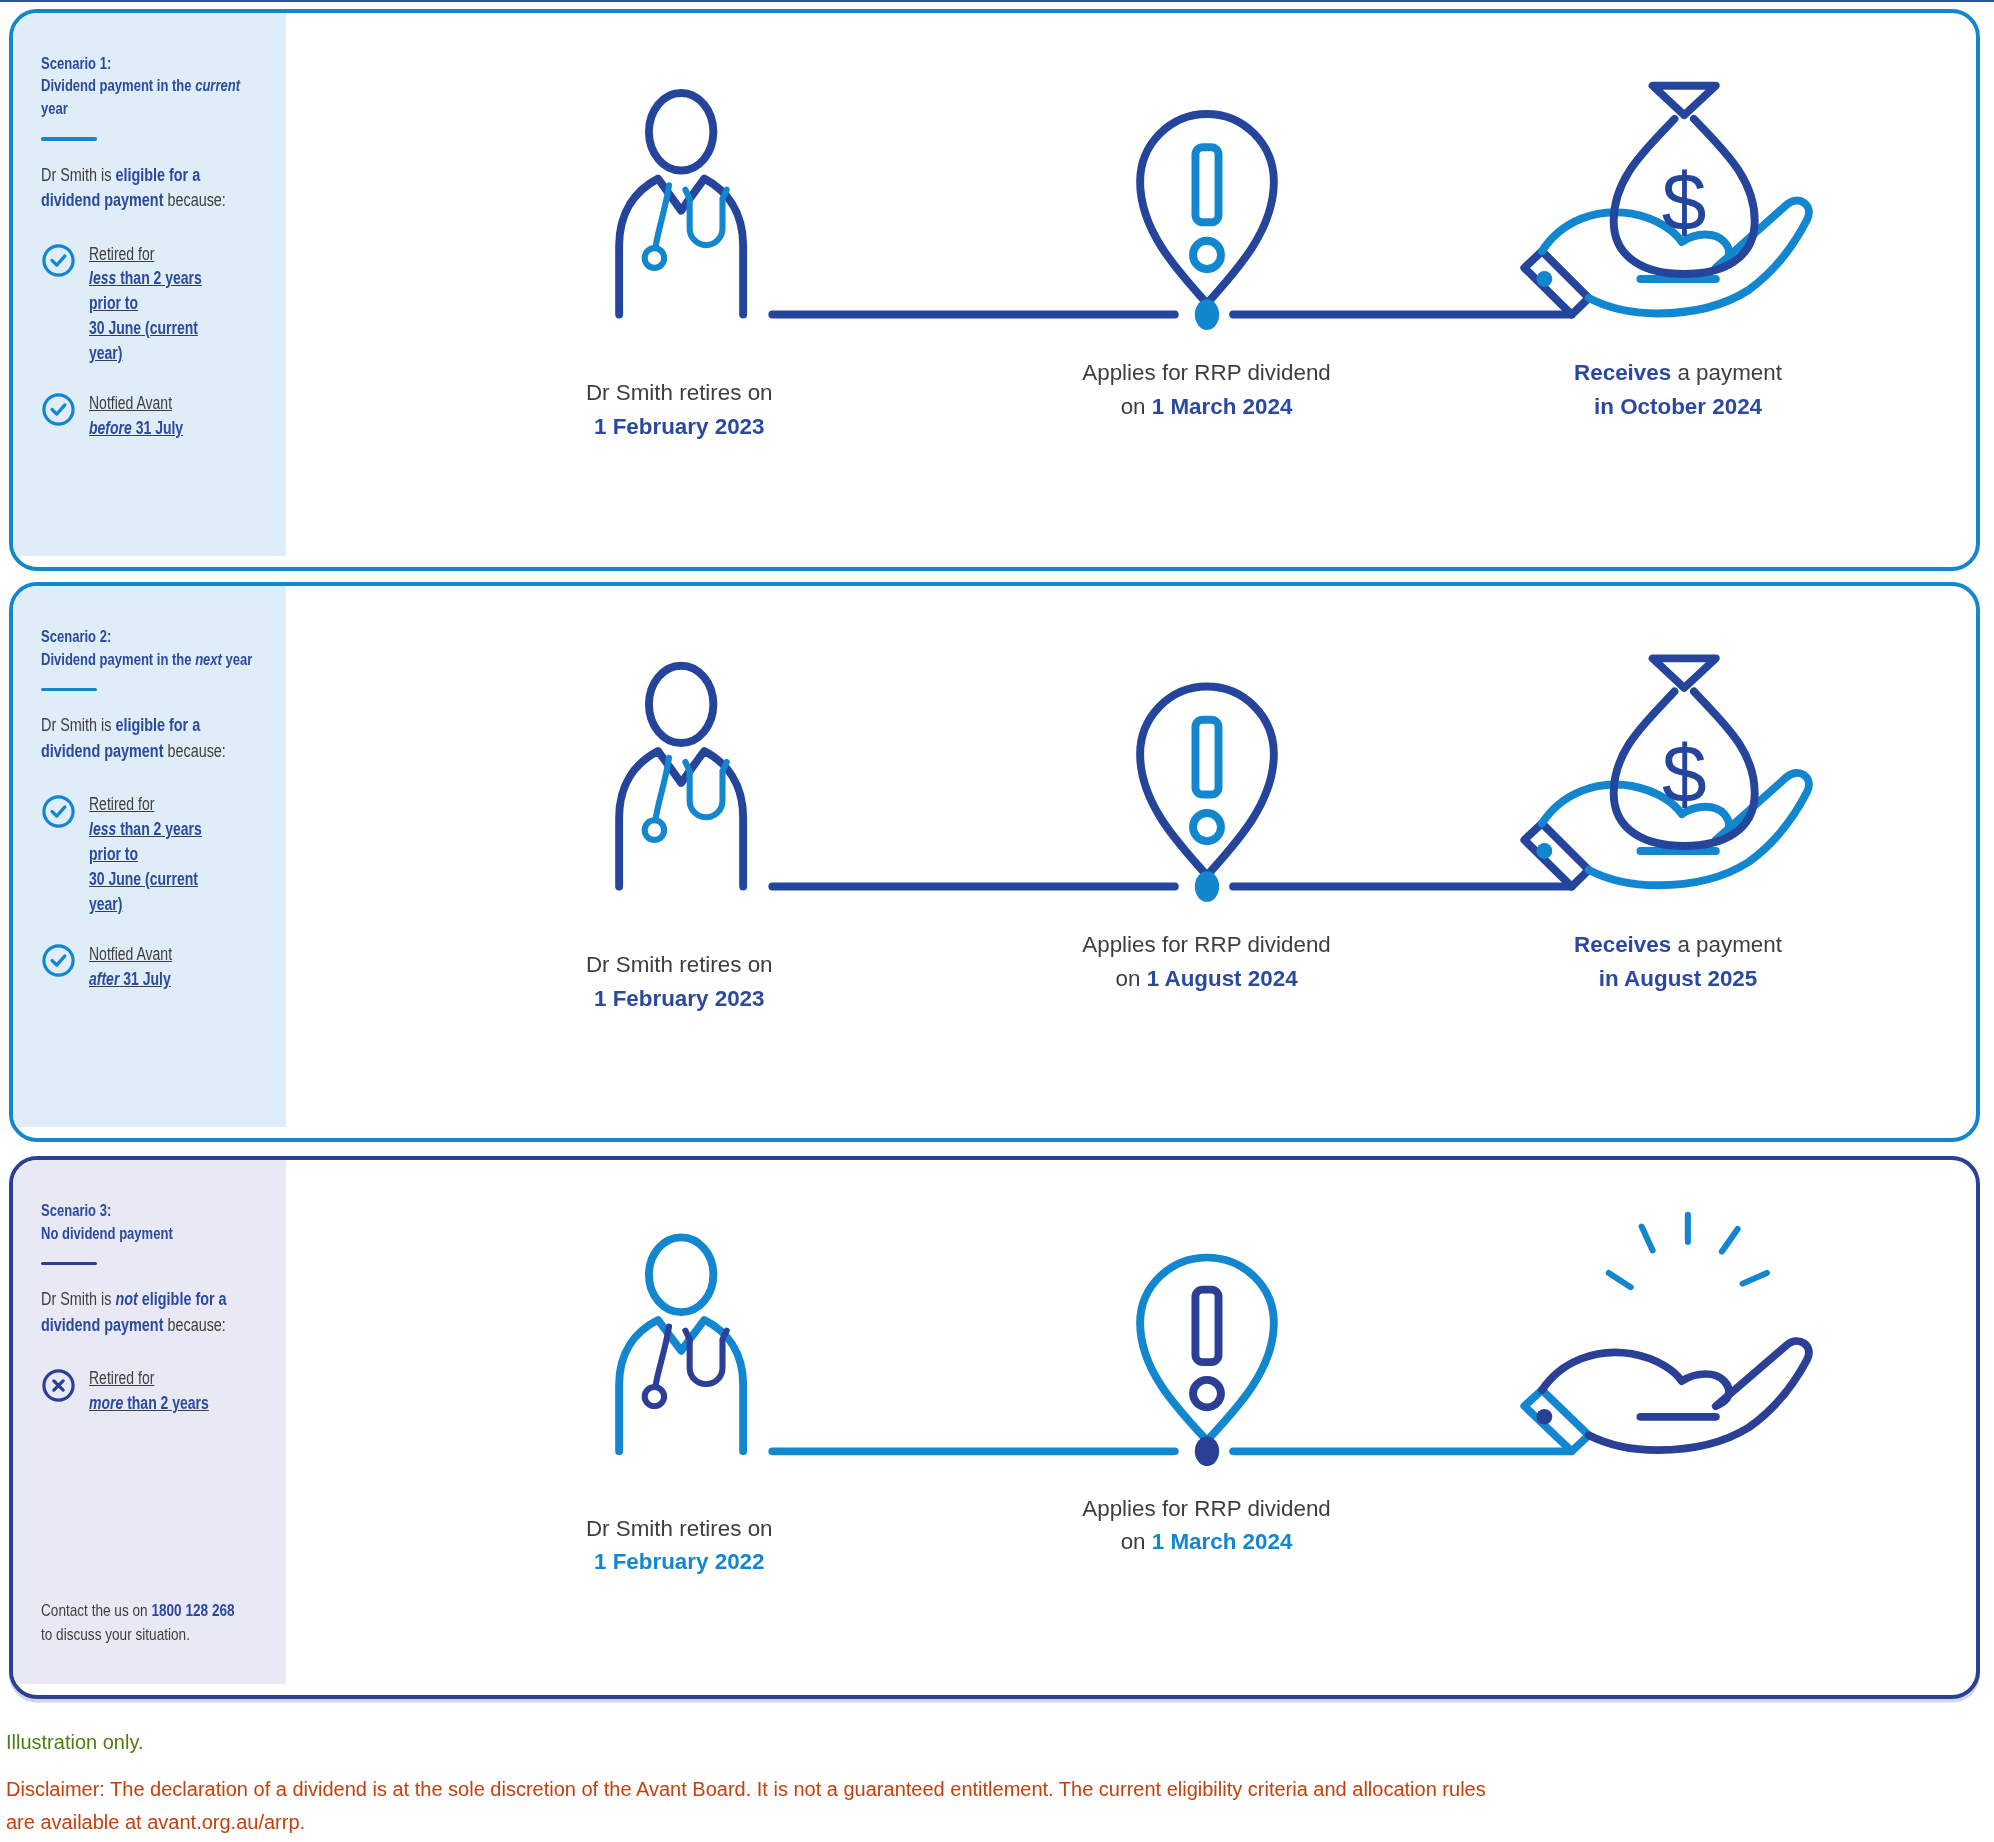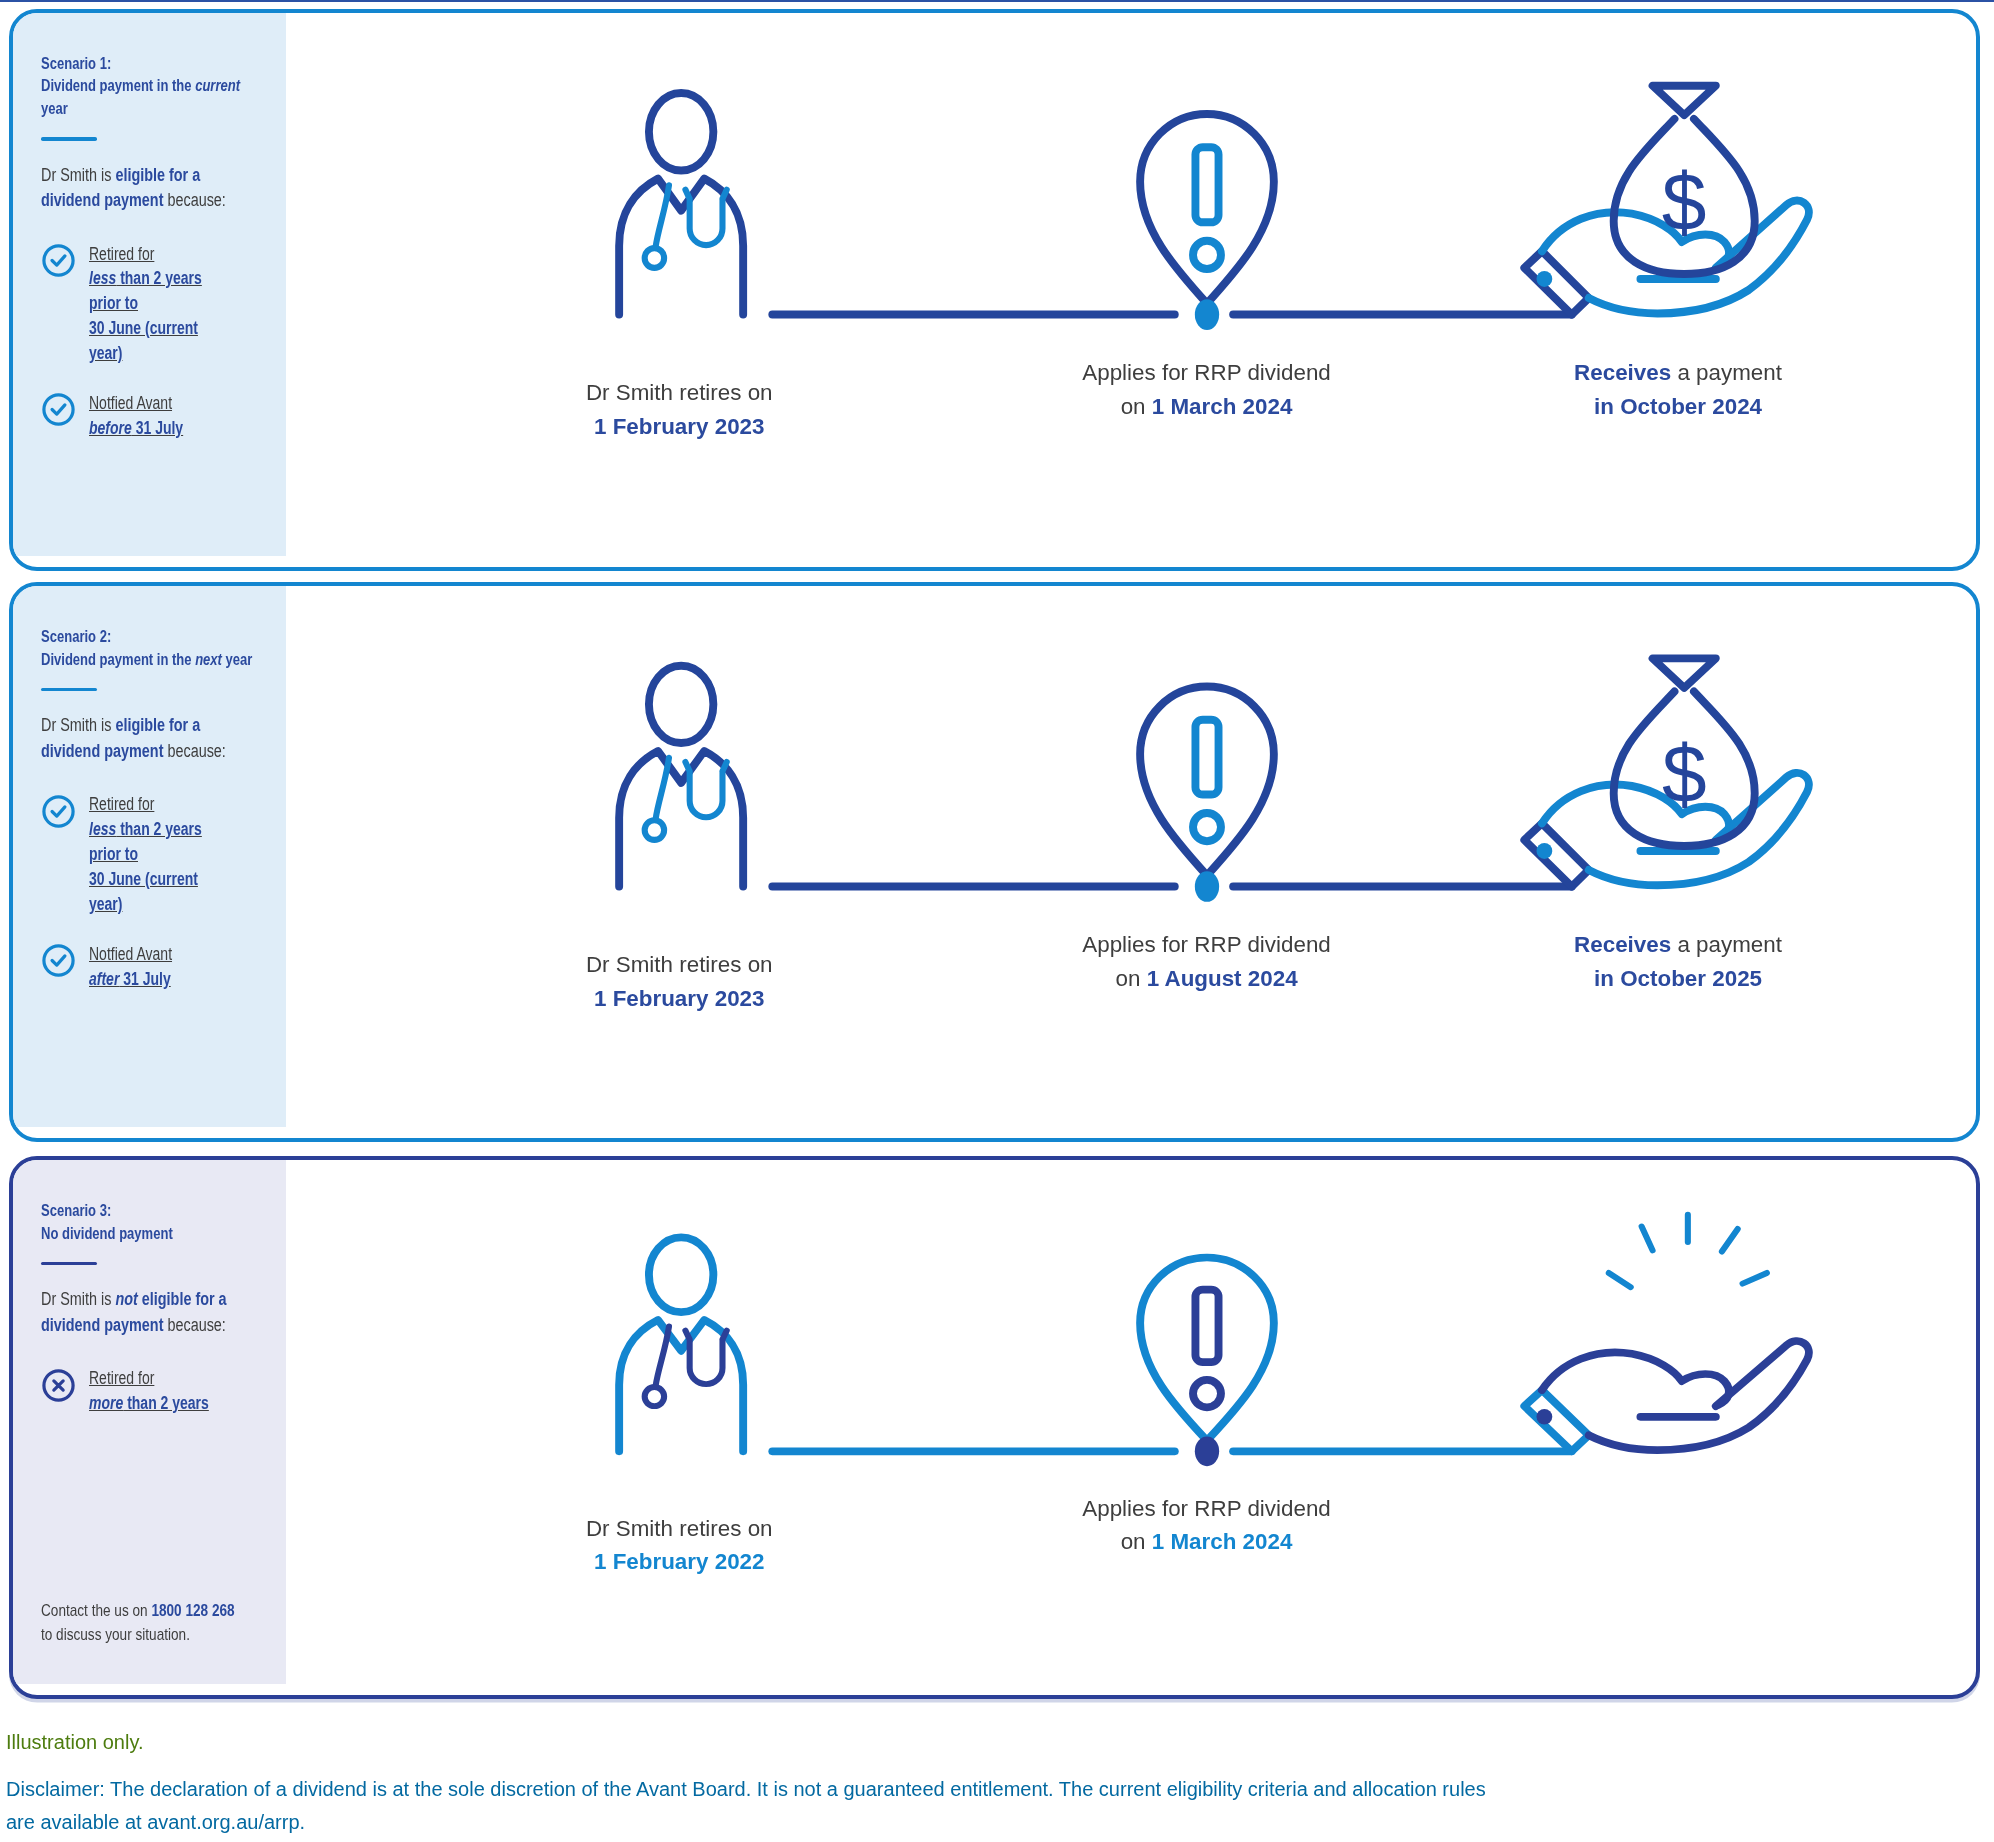--- a/index.html
+++ b/index.html
@@ -46,21 +46,21 @@
   .tl-svg .f2{fill:var(--c2);stroke:none;}
   .tl-svg .thin{stroke-width:10;}
   .tl-svg .dollar{font:400 132px "Liberation Sans","DejaVu Sans",sans-serif;
                   fill:var(--c1);stroke:none;text-anchor:middle;}
   .station{position:absolute;top:62%;transform:translateX(-50%);text-align:center;
            font-size:22.4px;line-height:1.5;white-space:pre-line;width:472px;}
   .st-1{left:23.3%;margin-top:20px;}.st-2{left:54.5%;}.st-3{left:82.4%;}
 
   
   .footnote{position:absolute;left:6px;top:1728px;font-size:20px;color:#4d7c0f;line-height:1.45;}
-  .disclaimer{position:absolute;left:6px;top:1773px;font-size:20px;color:#0369a1;
+  .disclaimer{position:absolute;left:6px;top:1773px;font-size:20px;color:#c2410c;
               line-height:1.65;white-space:pre-line;}
 </style>
 </head>
 <body>
 
 <div class="top-rule"></div>
 
 <section class="card" id="card1" style="--c1: #24459B; --c2: #1386D0; --panel: #DFEDF8; --border: #1386D0;">
   <div class="sidebar">
     <div class="heading cond"><span class="sg-b">Scenario 1:
@@ -190,21 +190,21 @@
           <path d="M2284,172 C2235,224 2184,268 2184,338 C2184,400 2238,424 2300,424 C2362,424 2416,400 2416,338 C2416,268 2365,224 2316,172" class="s1"></path>
           <text x="2300" y="352" class="dollar">$</text>
         </g>
       </g>
     </svg>
     <div class="station st-1"><span class="sg-g">Dr Smith retires on
 </span><span class="sg-b">1 February 2023</span></div>
     <div class="station st-2"><span class="sg-g">Applies for RRP dividend
 on </span><span class="sg-b">1 August 2024</span></div>
     <div class="station st-3"><span class="sg-b">Receives</span><span class="sg-g"> a payment
-</span><span class="sg-b">in October 2025</span></div>
+</span><span class="sg-b">in August 2025</span></div>
   </div>
 </section>
 
 <section class="card" id="card3" style="--c1: #1386D0; --c2: #2B3F97; --panel: #E8E9F4; --border: #2B3F97;">
   <div class="sidebar">
     <div class="heading cond"><span class="sg-b">Scenario 3:
 No dividend payment</span></div>
     <div class="divider"></div>
     <div class="intro cond"><span class="sg-g">Dr Smith is </span><span class="sg-bi">not</span><span class="sg-b"> eligible for a
 dividend payment</span><span class="sg-g"> because:</span></div>

